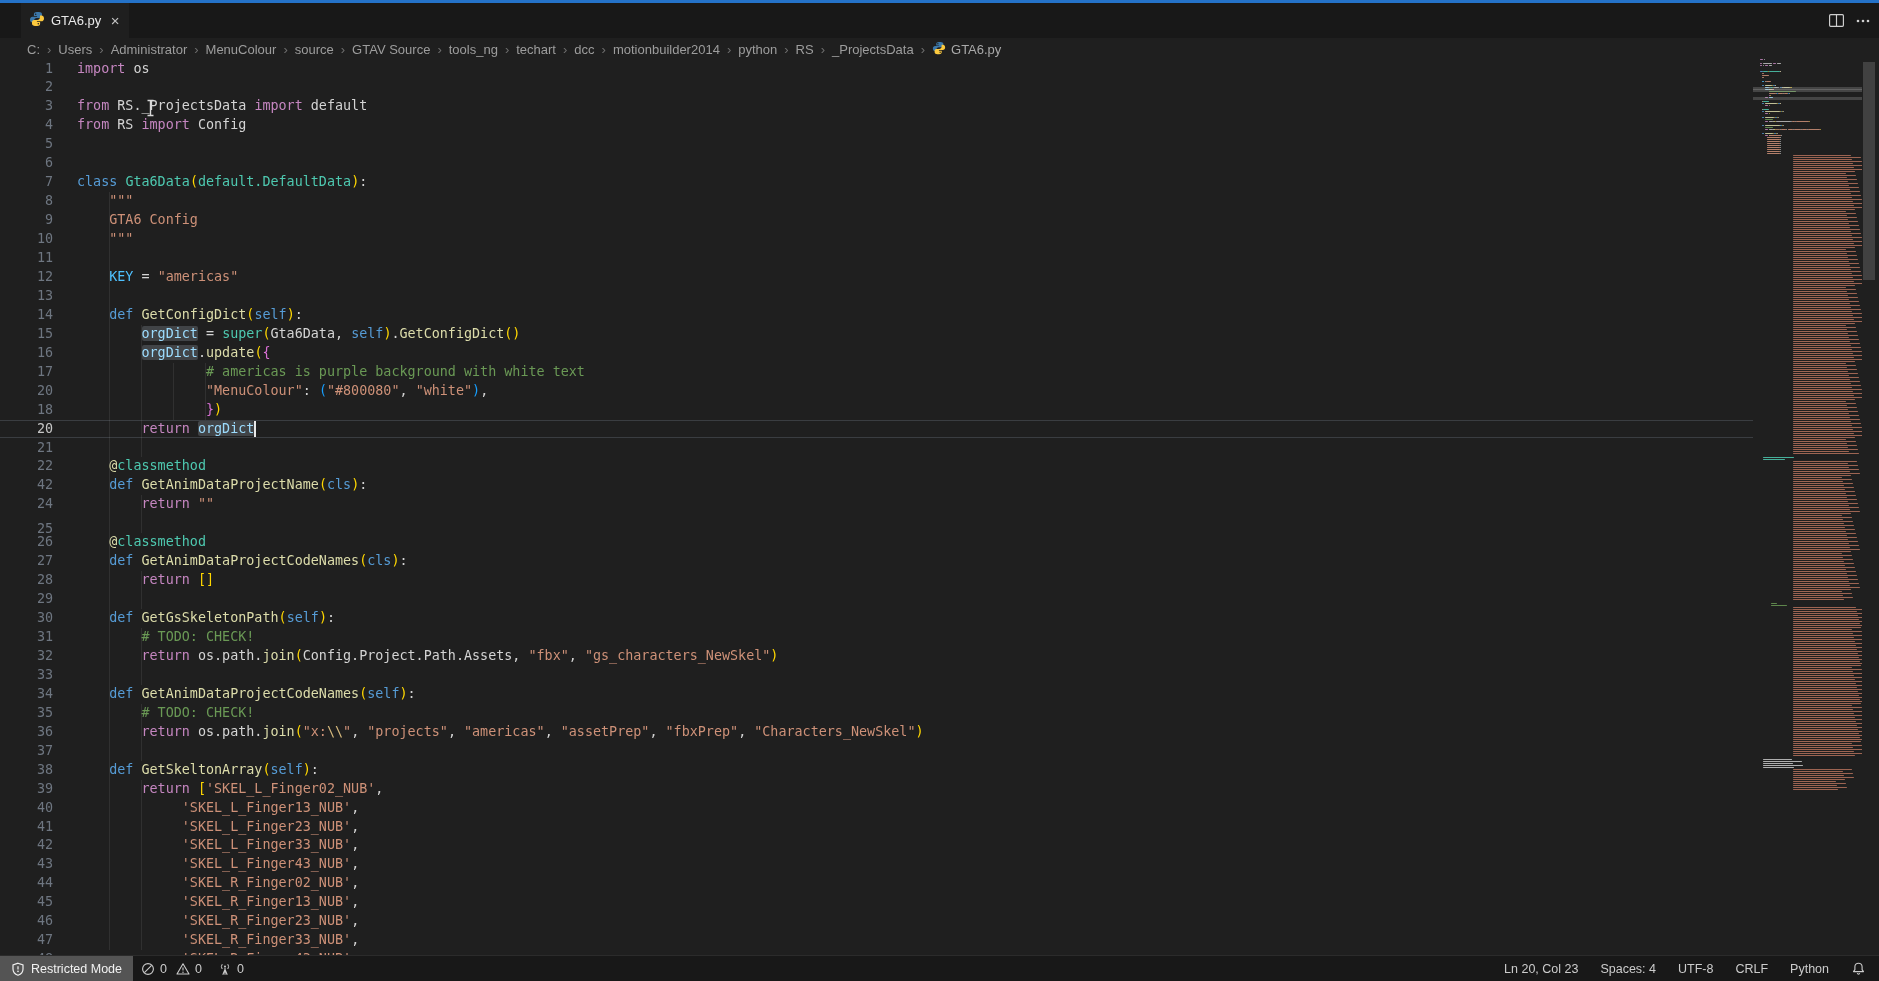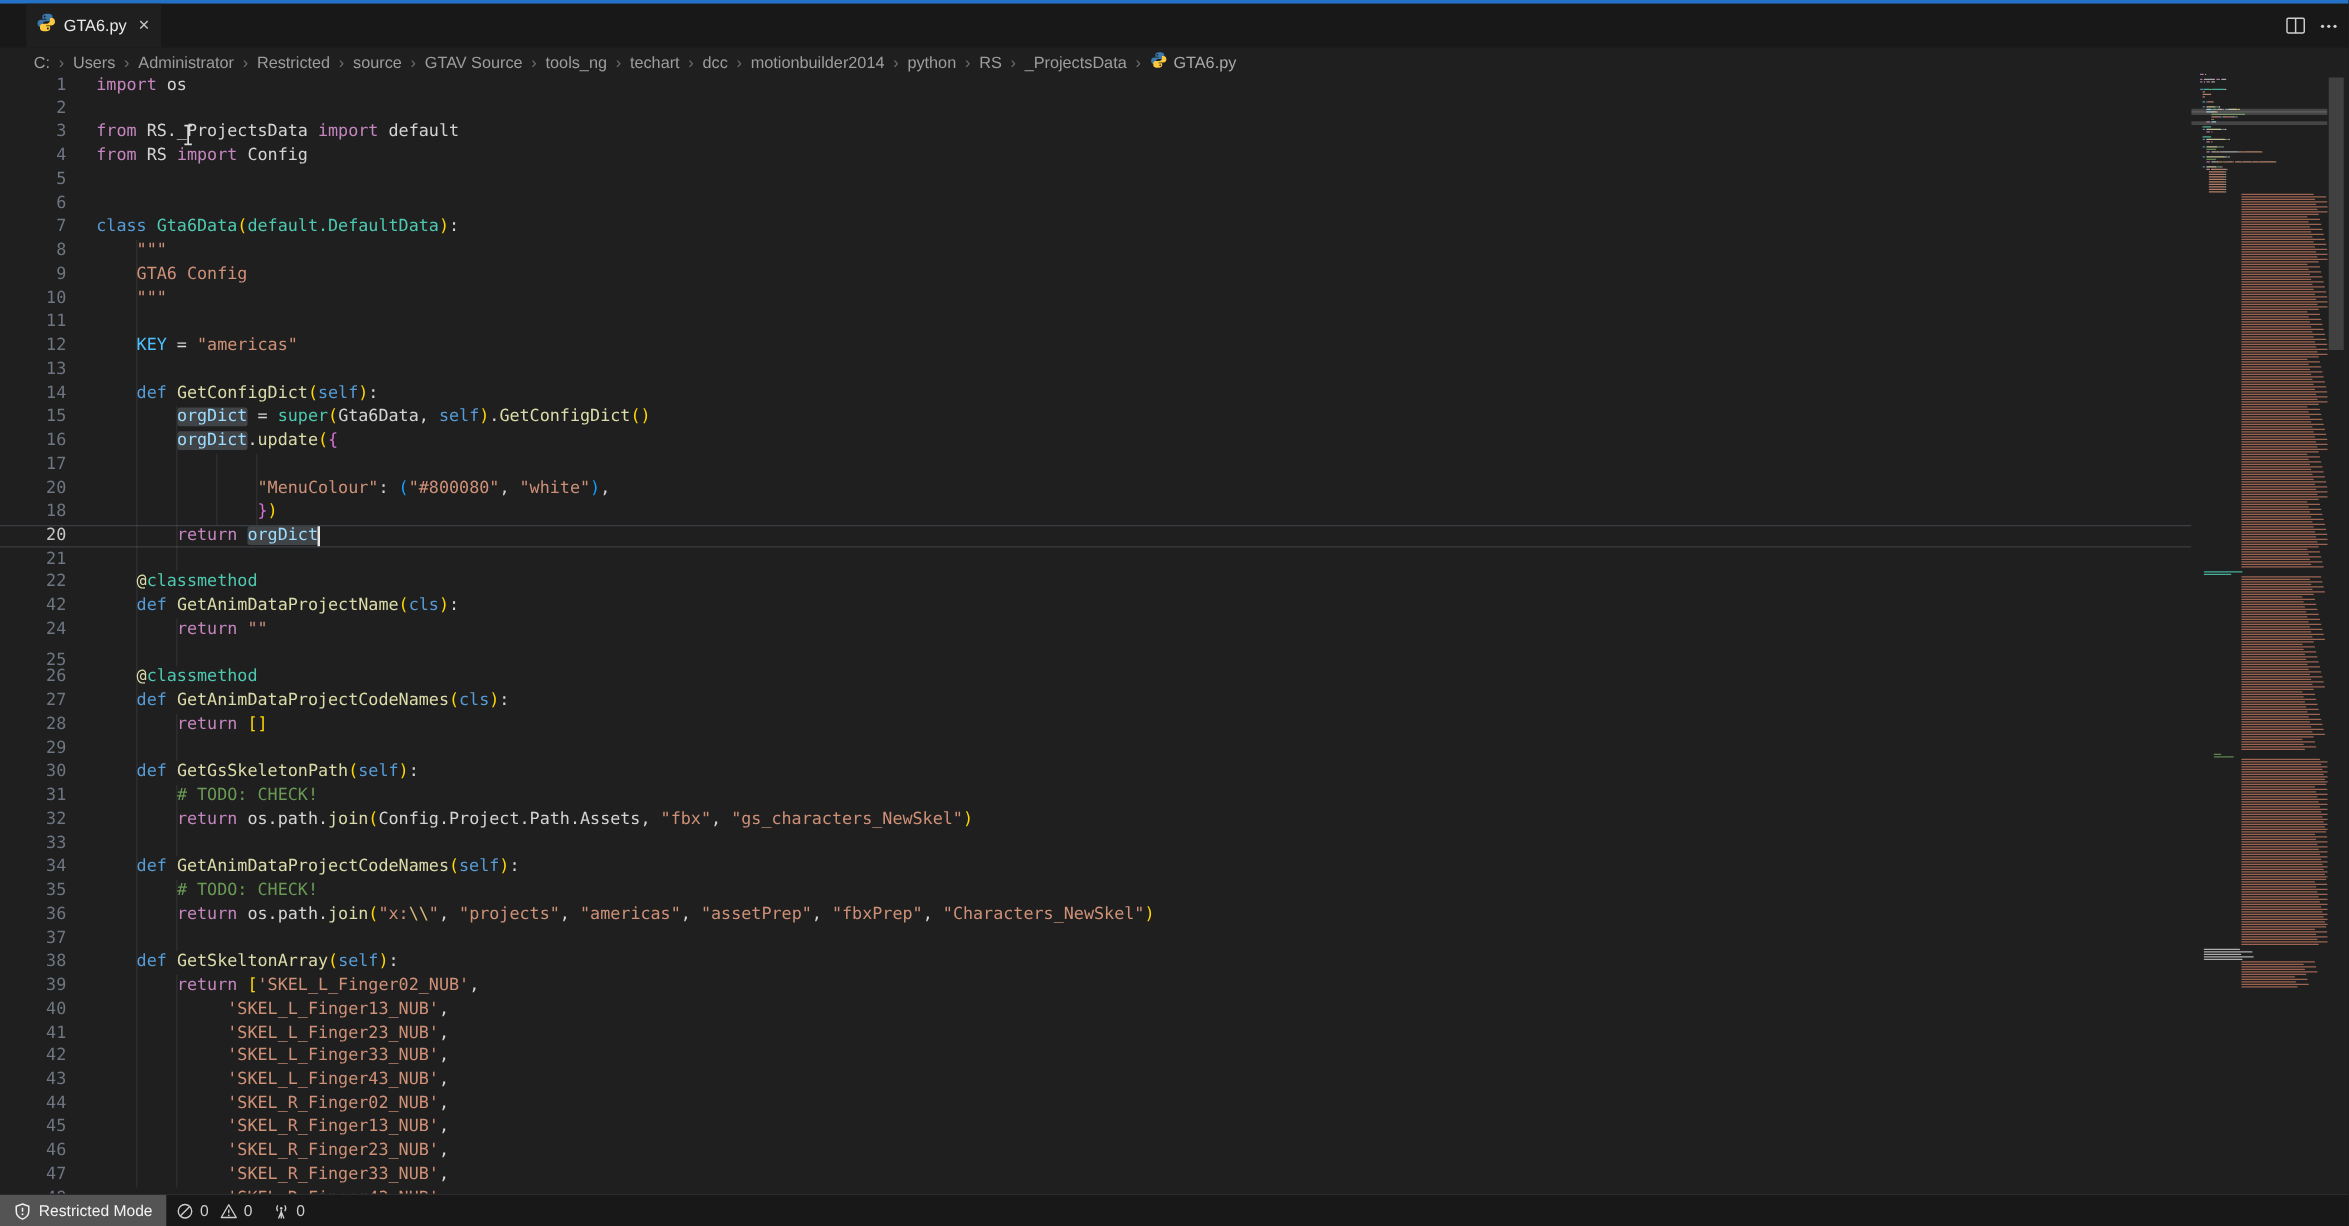--- a/index.html
+++ b/index.html
@@ -89,21 +89,21 @@
     </div>
   </div>
 
   <div id="breadcrumb">
       <span class="bc-item">C:</span>
       <span class="bc-sep">›</span>
       <span class="bc-item">Users</span>
       <span class="bc-sep">›</span>
       <span class="bc-item">Administrator</span>
       <span class="bc-sep">›</span>
-      <span class="bc-item">Restricted</span>
+      <span class="bc-item">MenuColour</span>
       <span class="bc-sep">›</span>
       <span class="bc-item">source</span>
       <span class="bc-sep">›</span>
       <span class="bc-item">GTAV Source</span>
       <span class="bc-sep">›</span>
       <span class="bc-item">tools_ng</span>
       <span class="bc-sep">›</span>
       <span class="bc-item">techart</span>
       <span class="bc-sep">›</span>
       <span class="bc-item">dcc</span>
@@ -198,20 +198,21 @@
         <div class="code-row" style="top: 324.8px;">
           <span class="gutter-num">15</span>
           <span class="code-text"><span class="tk-pl">        </span><span class="tk-vh">orgDict</span><span class="tk-pl"> = </span><span class="tk-ty">super</span><span class="tk-b1">(</span><span class="tk-pl">Gta6Data</span><span class="tk-pl">, </span><span class="tk-kb">self</span><span class="tk-b1">)</span><span class="tk-pl">.</span><span class="tk-fn">GetConfigDict</span><span class="tk-b1">()</span></span>
         </div>
         <div class="code-row" style="top: 343.75px;">
           <span class="gutter-num">16</span>
           <span class="code-text"><span class="tk-pl">        </span><span class="tk-vh">orgDict</span><span class="tk-pl">.</span><span class="tk-fn">update</span><span class="tk-b1">(</span><span class="tk-b2">{</span></span>
         </div>
         <div class="code-row" style="top: 362.7px;">
           <span class="gutter-num">17</span>
+          <span class="code-text"><span class="tk-pl">                </span><span class="tk-cm"># americas is purple background with white text</span></span>
         </div>
         <div class="code-row" style="top: 381.65px;">
           <span class="gutter-num">20</span>
           <span class="code-text"><span class="tk-pl">                </span><span class="tk-st">"MenuColour"</span><span class="tk-pl">: </span><span class="tk-b3">(</span><span class="tk-st">"#800080"</span><span class="tk-pl">, </span><span class="tk-st">"white"</span><span class="tk-b3">)</span><span class="tk-pl">,</span></span>
         </div>
         <div class="code-row" style="top: 400.6px;">
           <span class="gutter-num">18</span>
           <span class="code-text"><span class="tk-pl">                </span><span class="tk-b2">}</span><span class="tk-b1">)</span></span>
         </div>
         <div class="code-row" style="top: 419.55px;">
@@ -835,15 +836,28 @@
       </div>
       <div class="sb-item">
         <svg class="sb-icon" width="14" height="14" viewBox="0 0 14 14">
             <path d="M7 5.8v7M4.8 12.8 7 7.4l2.2 5.4" fill="none" stroke="#cccccc" stroke-width="1.1"></path>
             <circle cx="7" cy="4.6" r="1" fill="#cccccc"></circle>
             <path d="M4.2 2.2a4.2 4.2 0 0 0 0 4.8M9.8 2.2a4.2 4.2 0 0 1 0 4.8" fill="none" stroke="#cccccc" stroke-width="1.0"></path>
           </svg>
         <span>0</span>
       </div>
     </div>
+    <div class="sb-right">
+      <div class="sb-item">Ln 20, Col 23</div>
+      <div class="sb-item">Spaces: 4</div>
+      <div class="sb-item">UTF-8</div>
+      <div class="sb-item">CRLF</div>
+      <div class="sb-item">Python</div>
+      <div class="sb-item" style="padding-right:13px">
+        <svg class="sb-icon" width="15" height="15" viewBox="0 0 15 15">
+            <path d="M7.5 2.2a3.6 3.6 0 0 0-3.6 3.6v2.9L2.5 10.6h10L11.1 8.7V5.8A3.6 3.6 0 0 0 7.5 2.2z" fill="none" stroke="#cccccc" stroke-width="1.1" stroke-linejoin="round"></path>
+            <path d="M6.3 12.2a1.25 1.25 0 0 0 2.4 0" fill="none" stroke="#cccccc" stroke-width="1.1"></path>
+          </svg>
+      </div>
+    </div>
   </div>
 
 </div>
 
 </body></html>

